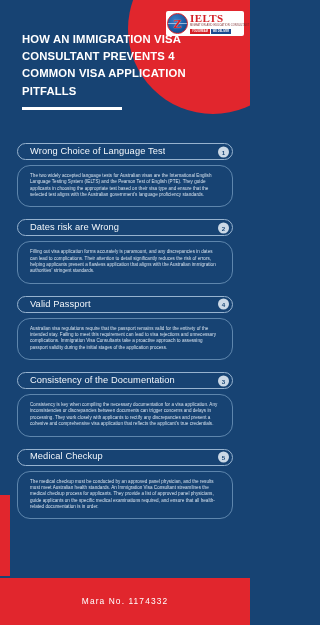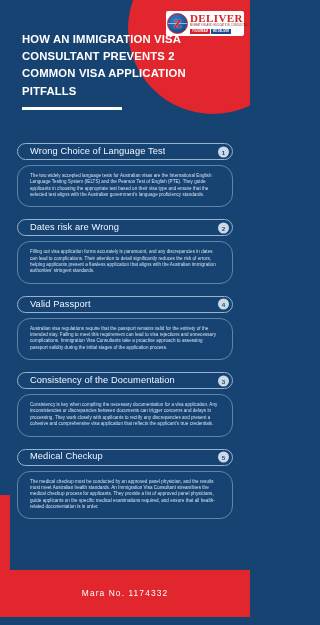--- a/index.html
+++ b/index.html
@@ -168,21 +168,21 @@
   .body-text {
     font:400 4.55px/6.35px "Liberation Sans", sans-serif;
     color:#d6e2ee;
     letter-spacing:.04px;
     text-align:left;
   }
 
   
   .footer {
     position:absolute;
-    left:0; bottom:8px;
+    left:0; bottom:0;
     width:250px; height:47px;
     background:#e1262d;
     z-index:4;
     display:flex;
     flex-direction:column;
     align-items:center;
     justify-content:center;
     gap:8px;
   }
   .footer-mara {
@@ -198,30 +198,30 @@
 </style>
 </head>
 <body>
 
 <div class="header">
   <div class="header-circle"></div>
 
   <div class="logo">
     <div class="logo-globe"></div>
     <div class="logo-txt">
-      <div class="logo-name">DELIVER</div>
+      <div class="logo-name">IELTS</div>
       <div class="logo-tag">MIGRATION AND EDUCATION CONSULTANT</div>
       <div class="logo-badges">
         <span class="logo-badge red">YOU DREAM</span>
         <span class="logo-badge blue">WE DELIVER</span>
       </div>
     </div>
   </div>
 
-  <div class="title">HOW AN IMMIGRATION VISA CONSULTANT PREVENTS 2 COMMON VISA APPLICATION PITFALLS</div>
+  <div class="title">HOW AN IMMIGRATION VISA CONSULTANT PREVENTS 4 COMMON VISA APPLICATION PITFALLS</div>
   <div class="title-rule"></div>
 </div>
 
 <div class="left-accent"></div>
 
 <div class="sections">
 
   <div class="section">
     <div class="pill">
       <span class="pill-label">Wrong Choice of Language Test</span>

